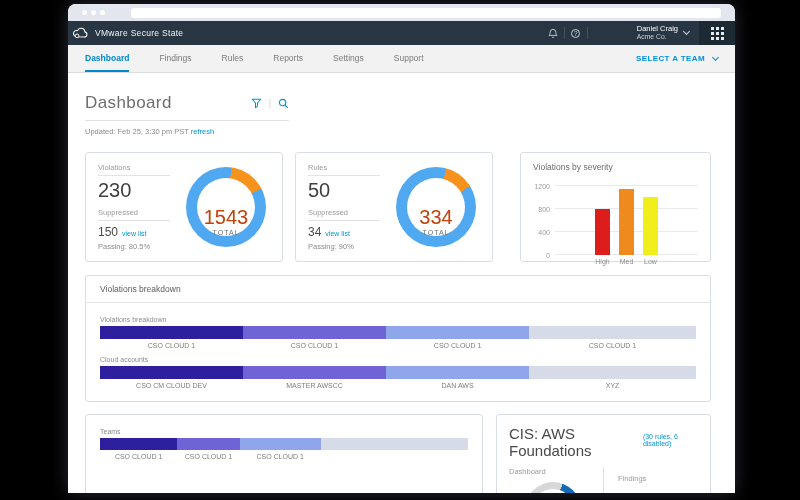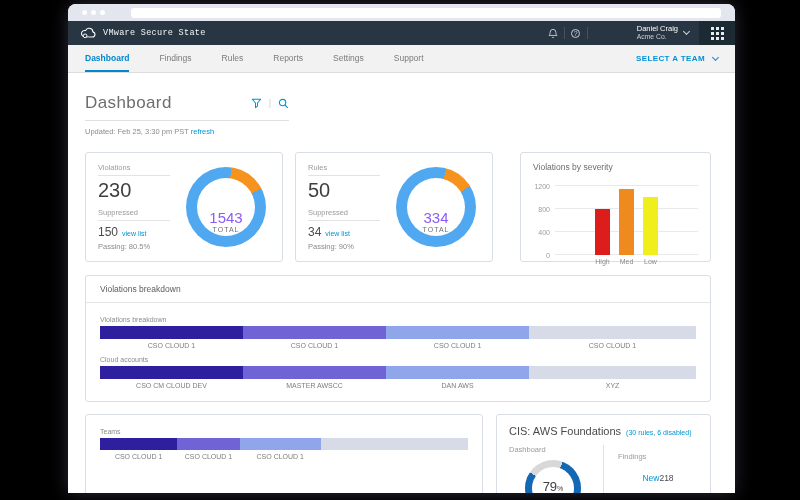--- a/index.html
+++ b/index.html
@@ -13,21 +13,21 @@
             box-shadow:0 0 18px rgba(120,120,160,.35); }
 
   
   .titlebar { height:17px; background:#e3e5ef; display:flex; align-items:center; padding:0 10px; }
   .dots { display:flex; gap:4px; margin-left:4px; }
   .dot { width:5px; height:5px; border-radius:50%; background:#fff; }
   .urlbar { flex:1; height:10px; margin-left:26px; margin-right:4px; background:#fff; border-radius:3px; }
 
   
   .appbar { height:24px; background:#273642; display:flex; align-items:center; color:#fff; }
-  .brand { display:flex; align-items:center; gap:6px; padding-left:12px;font-family:Liberation Mono, monospace; }
+  .brand { display:flex; align-items:center; gap:6px; padding-left:4px; }
   .brand-name { font-size:8.5px; color:#f2f5f7; letter-spacing:.3px; }
   .appbar-right { margin-left:auto; display:flex; align-items:center; height:100%; }
   .abar-icon { display:flex; align-items:center; justify-content:center; width:22px; height:100%; cursor:pointer; }
   .vdiv { width:1px; height:12px; background:#45535e; }
   .help-circle { width:9px; height:9px; border:1px solid #c6cdd4; border-radius:50%;
                  color:#c6cdd4; font-size:7px; line-height:8px; text-align:center; }
   .userbox { display:flex; align-items:center; gap:6px; padding:0 10px; cursor:pointer; }
   .user-lines { display:flex; flex-direction:column; line-height:1.15;margin-left:39px; }
   .user-name { font-size:7.5px; color:#fff; }
   .user-org { font-size:6.8px; color:#c9d1d8; }
@@ -68,21 +68,21 @@
   .stat-count { font-size:20px; color:#3f3f3f; font-weight:400; margin:3px 0 6px; }
   .supp-row { display:flex; align-items:baseline; gap:4px; margin-top:4px; }
   .supp-count { font-size:12px; color:#4a4a4a; }
   .view-list { font-size:7px; }
   .passing { margin-top:auto; font-size:7.5px; color:#8b8b8b; }
 
   .donut-wrap { flex:1; display:flex; align-items:center; justify-content:center; }
   .donut { width:80px; height:80px; border-radius:50%; display:flex; align-items:center; justify-content:center; }
   .donut-hole { width:58px; height:58px; background:#fff; border-radius:50%;
                 display:flex; flex-direction:column; align-items:center; justify-content:center; }
-  .donut-num { font-size:15px; color:#8b5cf6;margin-top:28px; }
+  .donut-num { font-size:20px; color:#c2410c;margin-top:28px; }
   .donut-cap { font-size:7px; color:#6e6e6e; letter-spacing:1px; }
 
   
   .sev-title { font-size:8.5px; color:#6c6c6c; }
   .sev-chart { display:flex; margin-top:9px; }
   .y-axis { width:22px; position:relative; height:74px; }
   .y-tick { position:absolute; right:5px; font-size:7px; color:#9b9b9b; transform:translateY(50%); }
   .plot { flex:1; position:relative; height:74px; }
   .gridline { position:absolute; left:0; right:0; height:1px; background:#e9e9e9; }
   .bars { position:absolute; inset:0; display:flex; justify-content:center; gap:9px; align-items:flex-end; }
@@ -98,21 +98,21 @@
   .sb-track { display:flex; height:13px; width:100%; }
   .sb-track.thin { height:12px; }
   .sb-labels { display:flex; width:100%; margin-top:3px; }
   .sb-lab { font-size:7px; color:#7d7d7d; text-align:center; white-space:nowrap; overflow:hidden; }
 
   .row3 { display:flex; gap:13px; margin-top:12px; }
   .sources-card { width:435px; height:118px; }
   .cis-card { flex:1; height:118px; padding:10px 12px; }
 
   .cis-title-row { display:flex; align-items:baseline; gap:5px; }
-  .cis-title { font-size:11px; color:#4a4a4a; }
+  .cis-title { font-size:15px; color:#4a4a4a; }
   .cis-note { font-size:7px; }
   .cis-cols { display:flex; margin-top:8px; }
   .col-compliance { width:88px; display:flex; flex-direction:column; }
   .col-label { font-size:7.5px; color:#9b9b9b; }
   .cdonut-wrap { display:flex; justify-content:center; margin-top:6px; }
   .cdonut { width:56px; height:56px; border-radius:50%; display:flex; align-items:center; justify-content:center; }
   .cdonut-hole { width:42px; height:42px; background:#fff; border-radius:50%;
                  display:flex; align-items:baseline; justify-content:center; padding-top:12px; }
   .cdonut-num { font-size:13px; color:#3f3f3f; }
   .cdonut-unit { font-size:7px; color:#3f3f3f; }

